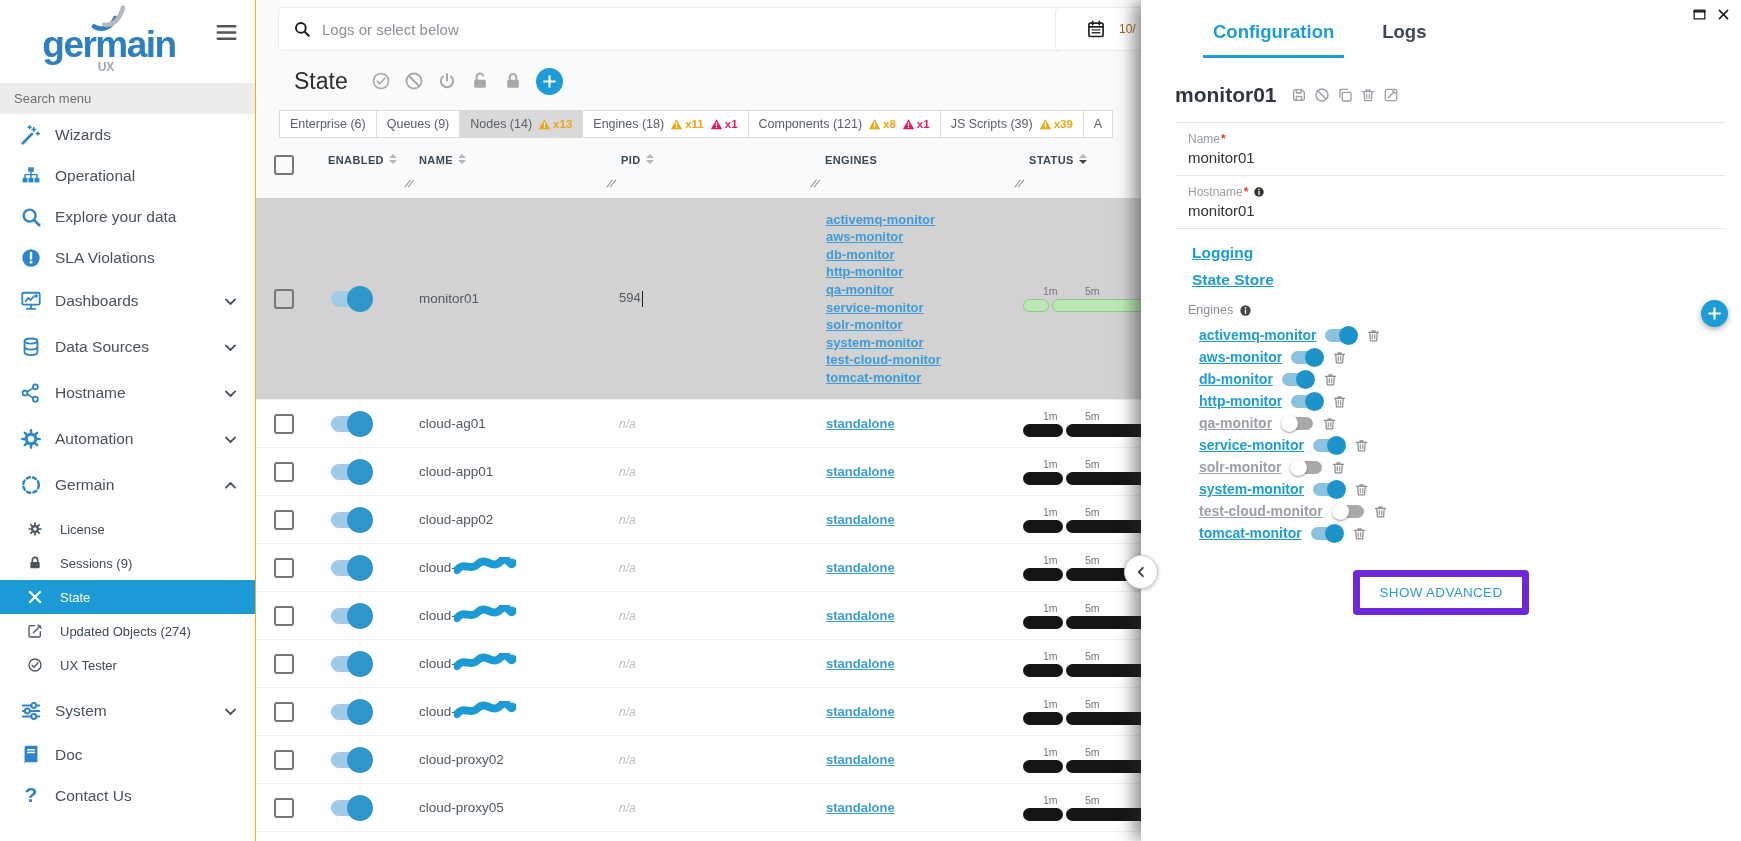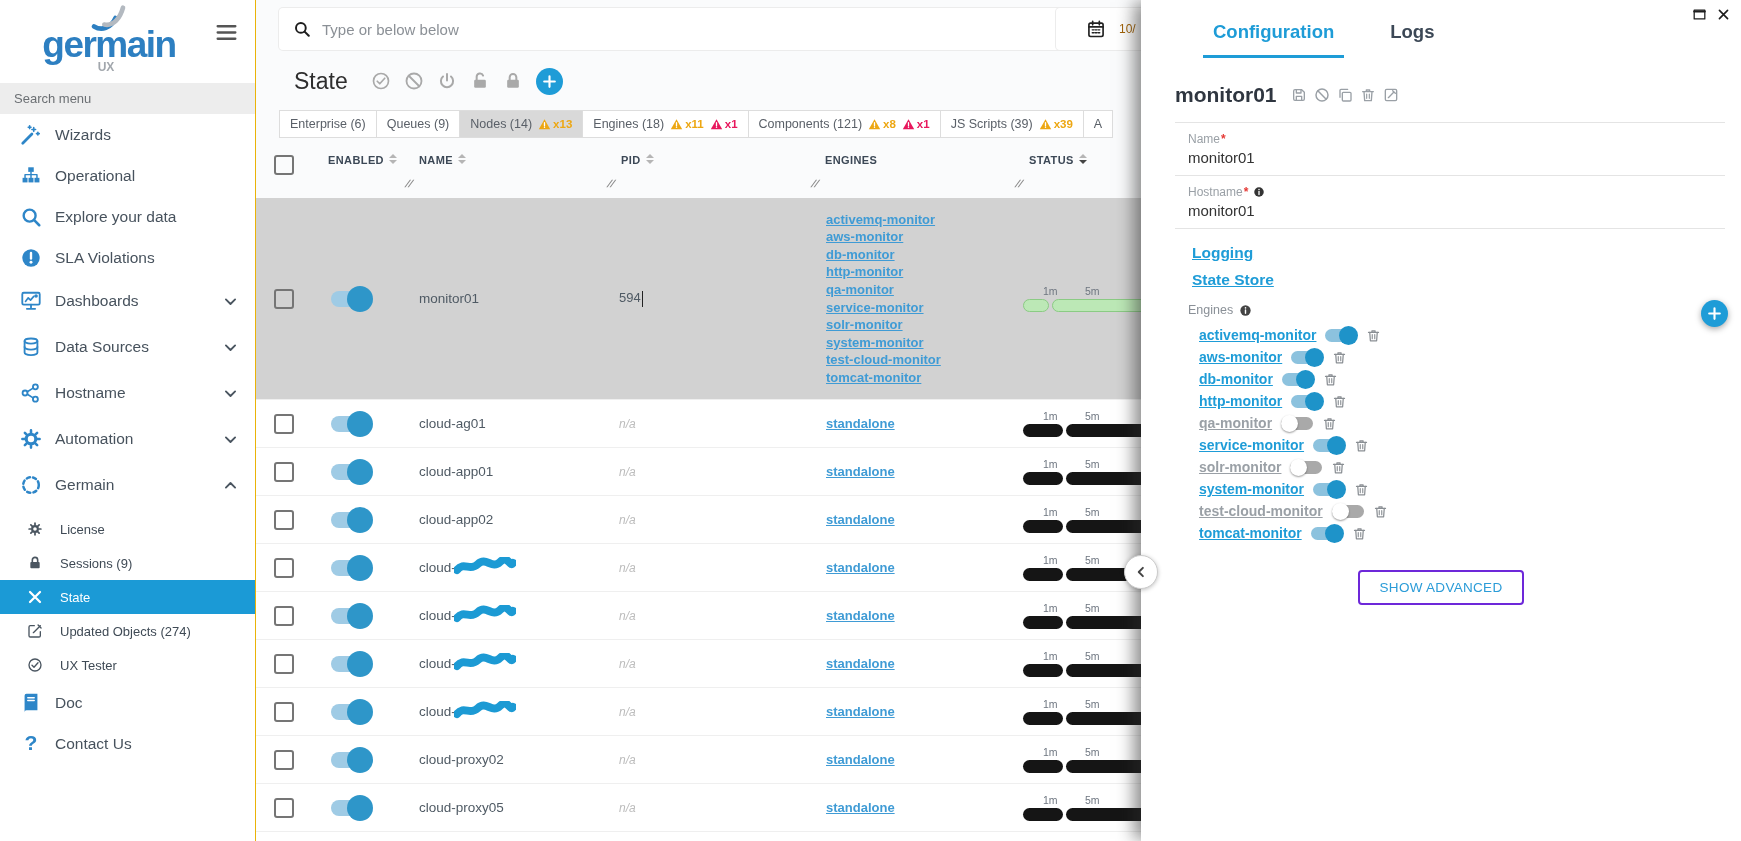--- a/index.html
+++ b/index.html
@@ -80,21 +80,21 @@
   .b1{width:40px;height:13px;border-radius:7px;box-sizing:border-box}
   .b5{width:340px;height:13px;border-radius:7px 0 0 7px;box-sizing:border-box}
   .up .b1,.up .b5{background:#bce8b6;border:1px solid #8bcb84}
   .up .b1{width:26px}
   .down .b1,.down .b5{background:#151515}
 
   
   .panel{flex:1;background:#fff;position:relative;box-shadow:-9px 0 16px -2px rgba(45,45,45,.55);z-index:5}
   .win-icons{position:absolute;top:7px;right:10px;display:flex;gap:9px;color:#1d1d1d}
   .win-icons .ic{width:15px;height:15px;cursor:pointer}
-  .ptabs{display:flex;gap:36px;padding:21px 0 0 62px}
+  .ptabs{display:flex;gap:28px;padding:21px 0 0 62px}
   .ptab{font-size:18.5px;font-weight:600;color:#3c4856;padding:0 10px 12px;cursor:pointer;border-bottom:3px solid transparent}
   .ptab.active{color:#1e9cd7;border-bottom-color:#1e9cd7}
   .ptitle-row{display:flex;align-items:center;padding:25px 0 15px 34px}
   .ptitle{font-size:21px;font-weight:700;color:#2f3640;margin-right:14px}
   .pt-ic{width:16px;height:16px;color:#9aa0a6;margin-right:7px;cursor:pointer}
   .fields{border-top:1px solid #e4e4e4;margin:0 16px 0 34px}
   .field{border-bottom:1px solid #e4e4e4;padding:9px 0 9px 13px;cursor:text}
   .flabel{font-size:12px;color:#9aa0a6;display:flex;align-items:center;gap:5px}
   .req{color:#e53935;font-weight:700;margin-left:1px}
   .flabel .ic{width:12px;height:12px;color:#333}
@@ -107,21 +107,21 @@
   .prow{display:flex;align-items:center;gap:9px;height:22px}
   .plink2{font-size:14px;font-weight:700;text-decoration:underline;cursor:pointer}
   .prow.on .plink2{color:#1e9cd7}
   .prow.off .plink2{color:#9aa0a6}
   .tg-sm{width:32px;height:13px;border-radius:7px;position:relative;cursor:pointer}
   .prow.on .tg-sm{background:#8cc2de}
   .prow.on .tg-sm::after{content:'';position:absolute;width:19px;height:19px;border-radius:50%;background:#1e93c9;right:-1px;top:-3px}
   .prow.off .tg-sm{background:#a9a9a9}
   .prow.off .tg-sm::after{content:'';position:absolute;width:17px;height:17px;border-radius:50%;background:#fff;left:0;top:-2px;box-shadow:0 1px 2px rgba(0,0,0,.4)}
   .trash{width:15px;height:15px;color:#8a8f94;cursor:pointer}
-  .adv-btn{display:block;margin:26px auto 16px;border:2px solid #6d28d9;color:#2b9cd8;background:#fff;border-radius:4px;padding:8px 20px;font-size:13.5px;letter-spacing:.3px;cursor:pointer;font-family:inherit}
+  .adv-btn{display:block;margin:26px auto 16px;border:7px solid #6d28d9;color:#2b9cd8;background:#fff;border-radius:4px;padding:8px 20px;font-size:13.5px;letter-spacing:.3px;cursor:pointer;font-family:inherit}
   .float-add{position:absolute;right:13px;top:300px;width:27px;height:27px;border-radius:50%;background:#1e9cd7;color:#fff;border:none;box-shadow:0 2px 6px rgba(0,0,0,.35);display:flex;align-items:center;justify-content:center;padding:5px;box-sizing:border-box;cursor:pointer}
   .collapse{position:absolute;left:-17px;top:555px;width:34px;height:34px;border-radius:50%;background:#fff;border:1px solid #ccc;box-shadow:0 1px 4px rgba(0,0,0,.25);color:#444;display:flex;align-items:center;justify-content:center;padding:7px;box-sizing:border-box;cursor:pointer;z-index:8}
 </style>
 </head>
 <body>
 
 <div id="app">
 
   <aside>
     <div class="logo-wrap">
@@ -292,20 +292,36 @@
         </div>
         <div class="sb-item  sub   ">
           <span class="ic mi">
             <svg viewBox="0 0 24 24" fill="none" stroke="currentColor" stroke-width="2" stroke-linecap="round" stroke-linejoin="round">
               <circle cx="12" cy="12" r="9"></circle>
               <path d="M7.5 12.3l3 3 6-6.6"></path>
             </svg>
           </span>
           <span>UX Tester</span>
         </div>
+        <div class="sb-item group    mt">
+          <span class="ic mi">
+            <svg viewBox="0 0 24 24" fill="none" stroke="currentColor" stroke-width="2" stroke-linecap="round" stroke-linejoin="round">
+              <path d="M3 6h18M3 12h18M3 18h18" stroke-width="2"></path>
+              <circle cx="15" cy="6" r="2.7" fill="#fff" stroke-width="2.2"></circle>
+              <circle cx="8" cy="12" r="2.7" fill="#fff" stroke-width="2.2"></circle>
+              <circle cx="15" cy="18" r="2.7" fill="#fff" stroke-width="2.2"></circle>
+            </svg>
+          </span>
+          <span>System</span>
+          <span class="ic chev">
+            <svg viewBox="0 0 24 24" fill="none" stroke="currentColor" stroke-width="2" stroke-linecap="round" stroke-linejoin="round">
+              <path d="M5.5 9 12 15.5 18.5 9" stroke-width="2.6"></path>
+            </svg>
+          </span>
+        </div>
         <div class="sb-item     ">
           <span class="ic mi">
             <svg viewBox="0 0 24 24" fill="none" stroke="currentColor" stroke-width="2" stroke-linecap="round" stroke-linejoin="round">
               <path d="M5 4a2 2 0 0 1 2-2h12v18H7a2 2 0 0 0-2 2z" fill="currentColor" stroke="none"></path>
               <path d="M8.5 6.2h7M8.5 9.2h7" stroke="#fff" stroke-width="1.6"></path>
             </svg>
           </span>
           <span>Doc</span>
         </div>
         <div class="sb-item     ">
@@ -321,21 +337,21 @@
 
   <div class="main">
     <div class="topbar">
       <div class="searchbox">
         <span class="ic">
             <svg viewBox="0 0 24 24" fill="none" stroke="currentColor" stroke-width="2" stroke-linecap="round" stroke-linejoin="round">
               <circle cx="10.5" cy="10.5" r="6.5" stroke-width="2.6"></circle>
               <path d="M15.5 15.5 21 21" stroke-width="2.8"></path>
             </svg>
           </span>
-        <span class="search-ph">Type or below below</span>
+        <span class="search-ph">Logs or select below</span>
       </div>
       <div class="datebox">
         <span class="ic">
             <svg viewBox="0 0 24 24" fill="none" stroke="currentColor" stroke-width="2" stroke-linecap="round" stroke-linejoin="round">
               <rect x="3.5" y="5" width="17" height="16" rx="2"></rect>
               <path d="M8 2.8V7M16 2.8V7M3.5 9.5h17"></path>
               <path d="M7.5 13h2M11 13h2M14.5 13h2M7.5 16.5h2M11 16.5h2M14.5 16.5h2" stroke-width="1.7"></path>
             </svg>
           </span>
         <span class="date-text">10/</span>

